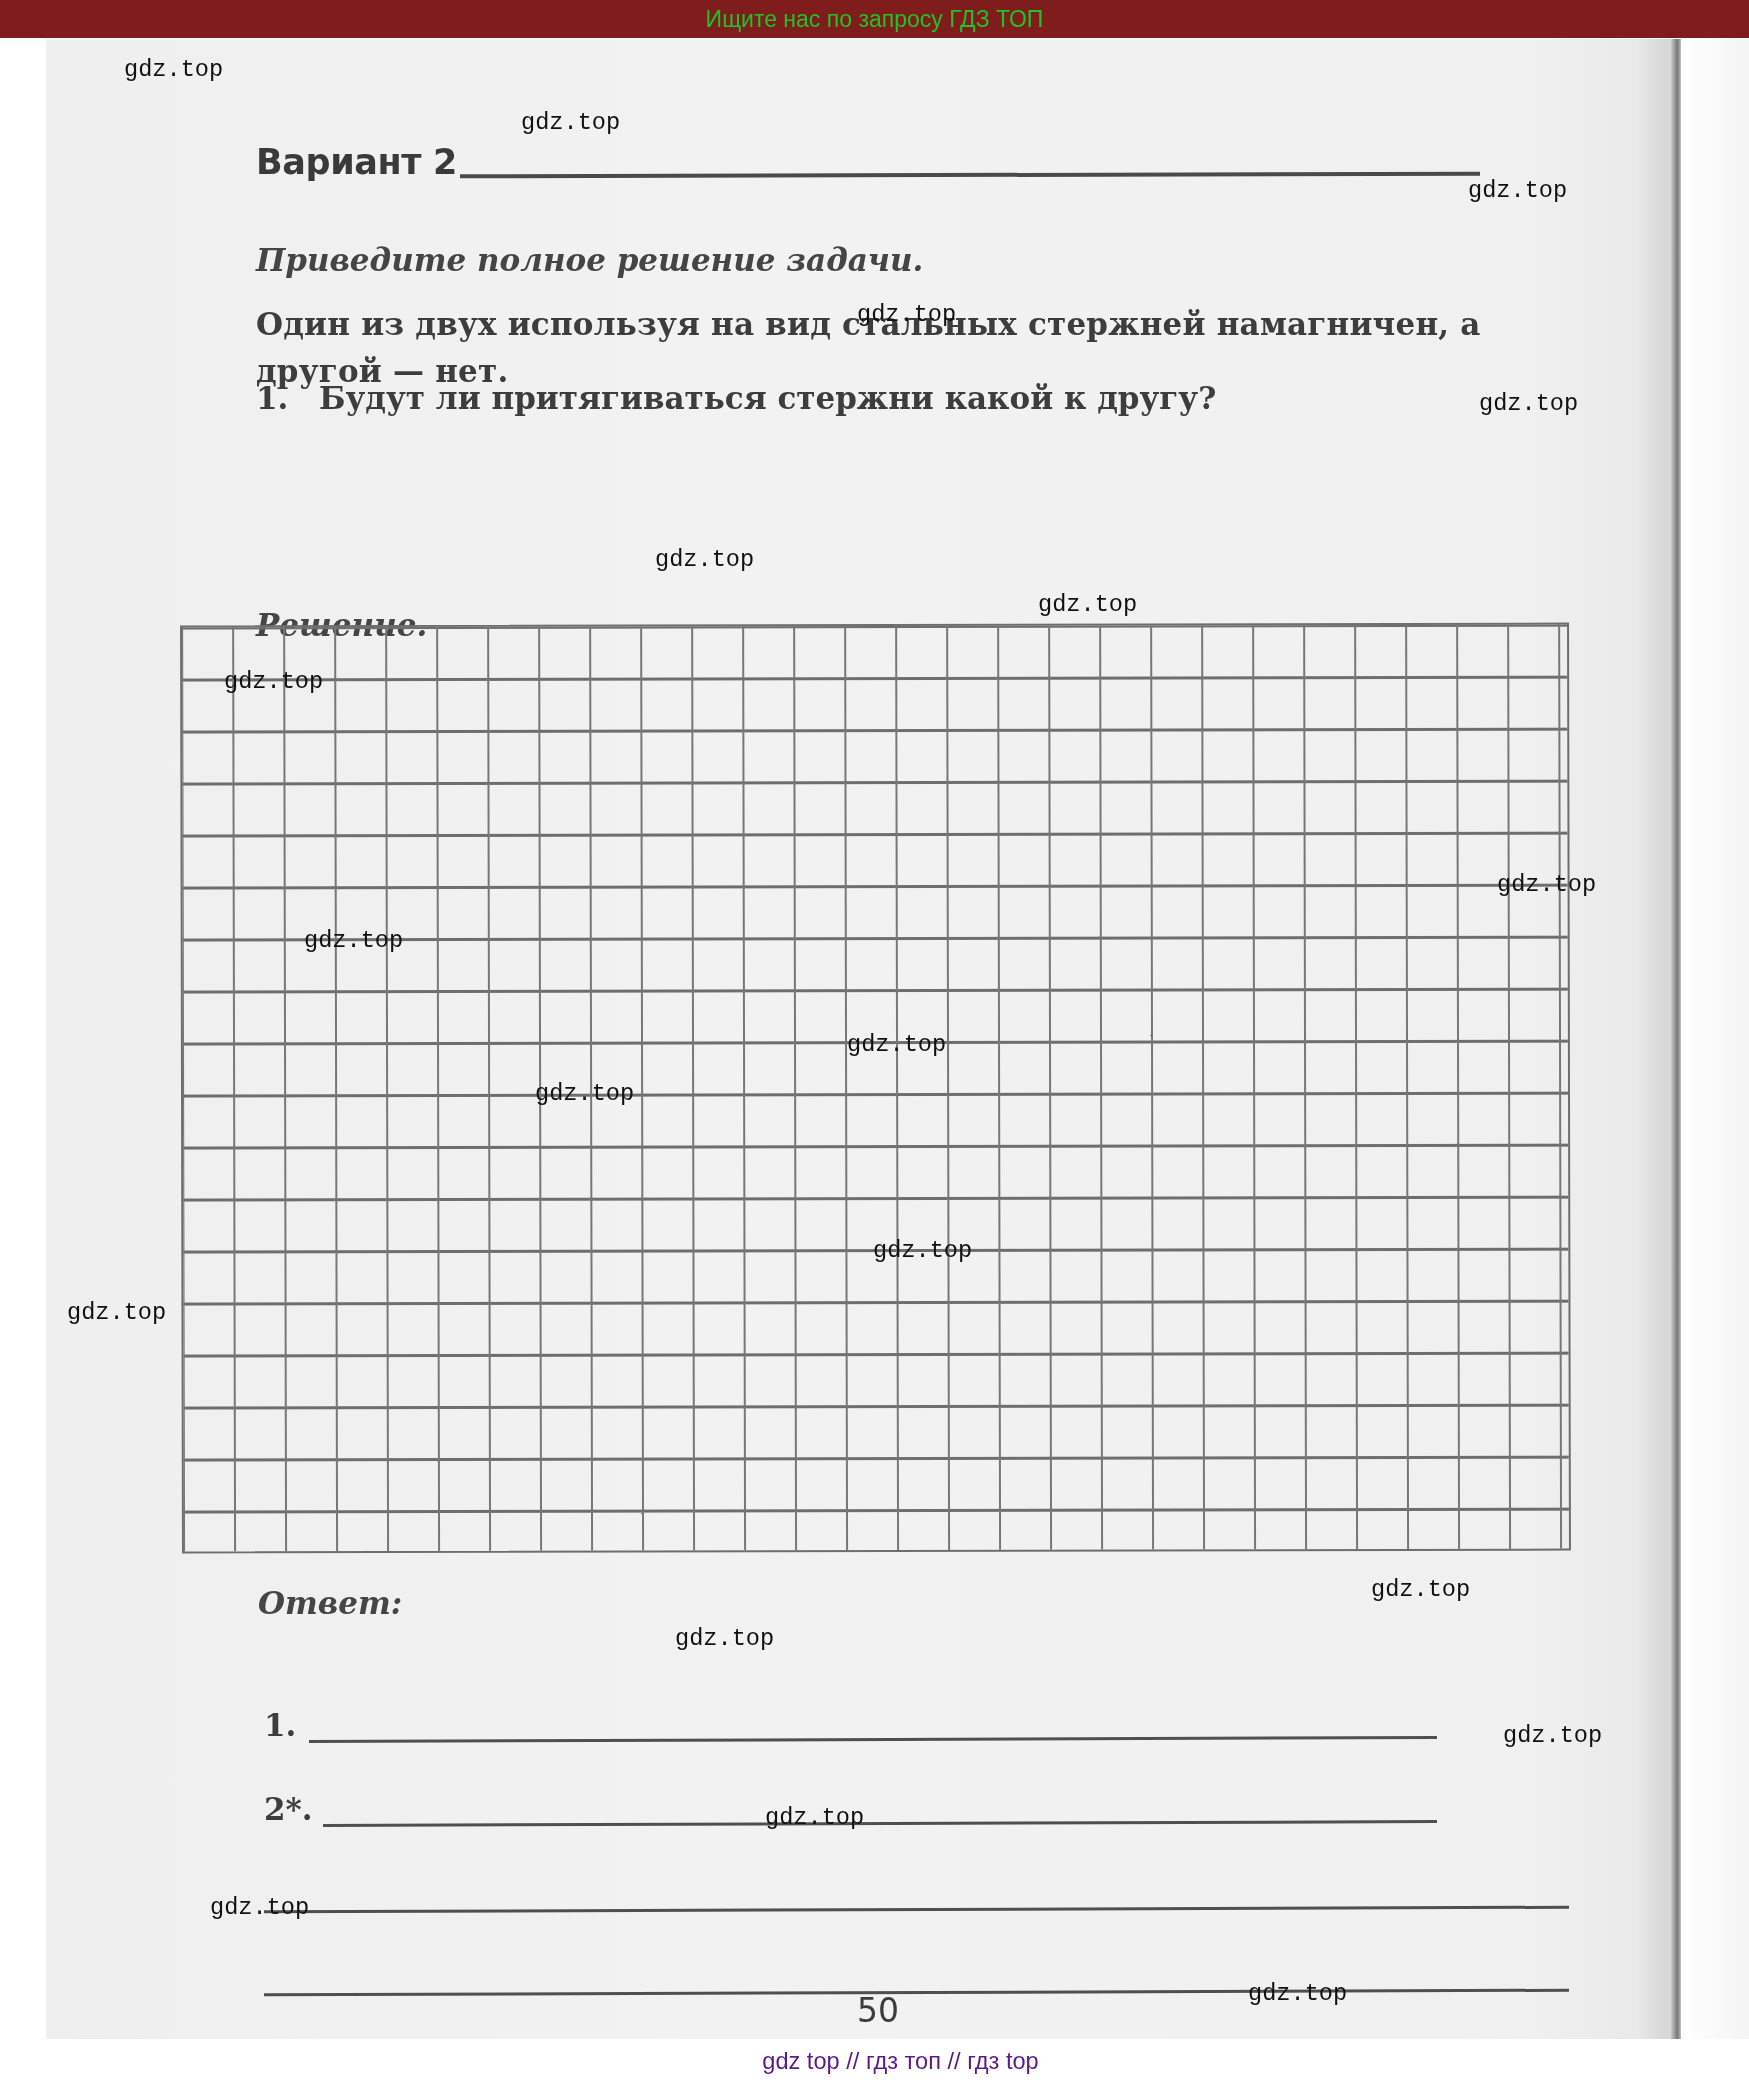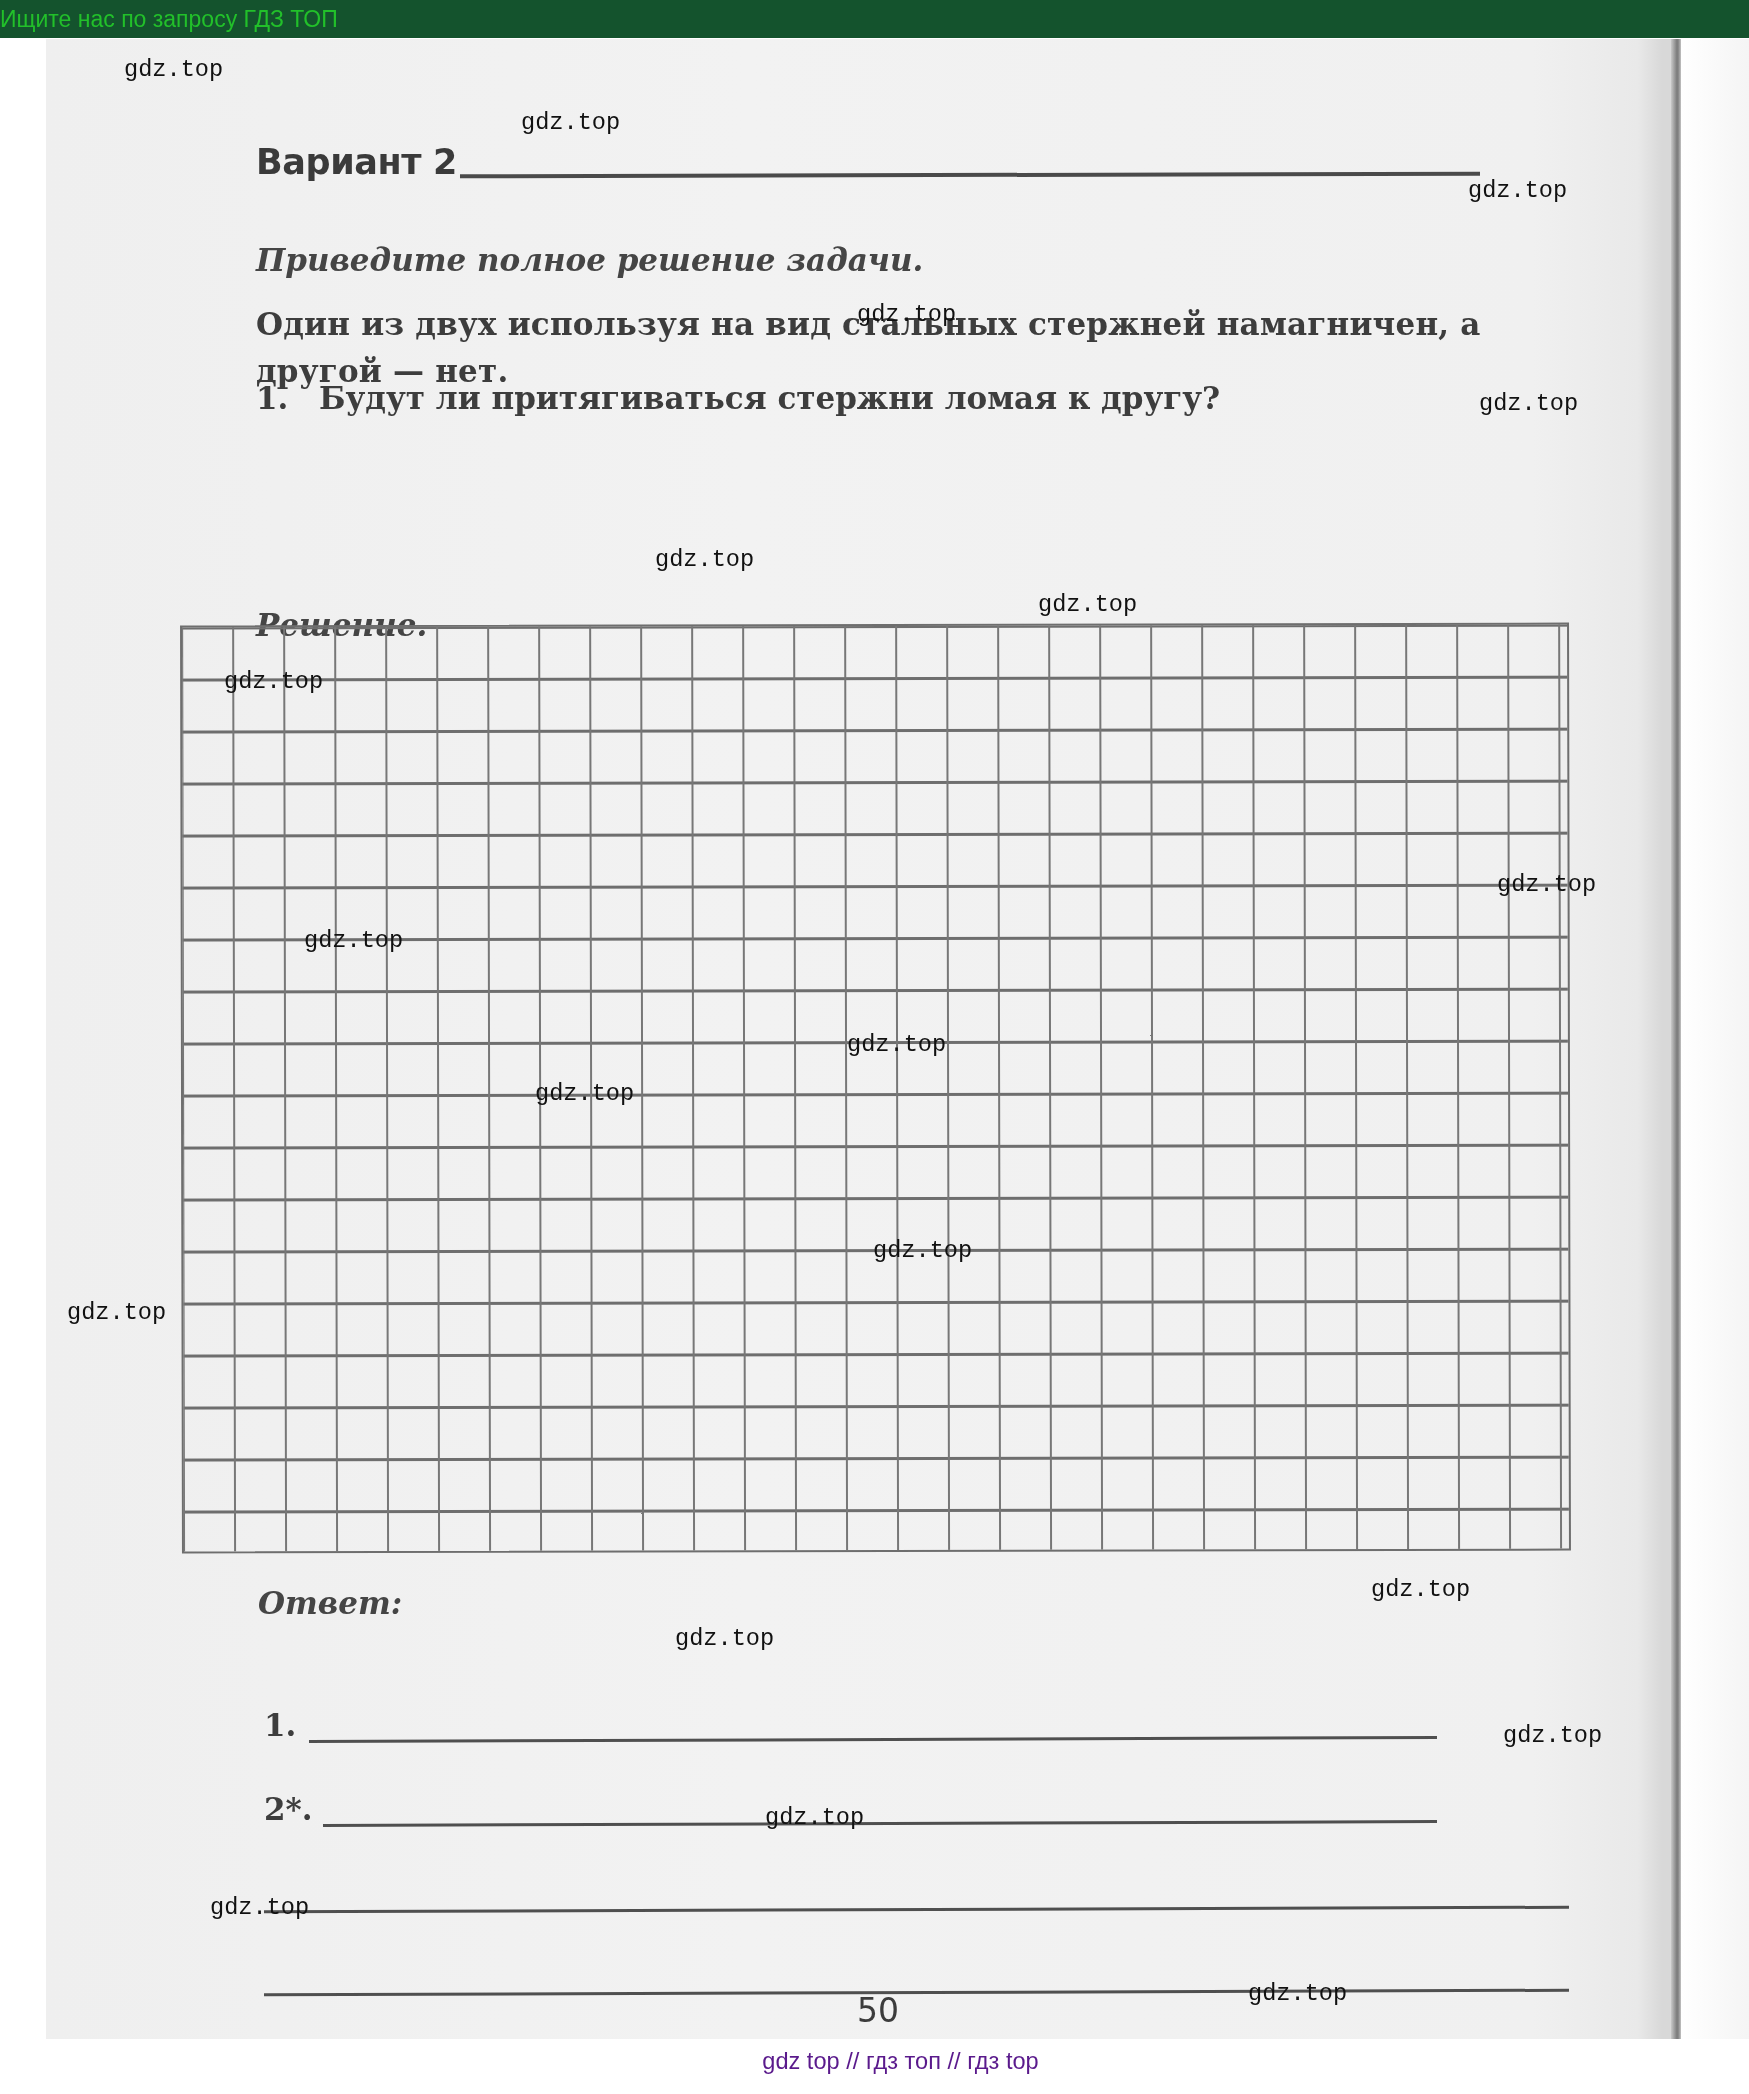--- a/index.html
+++ b/index.html
@@ -3,21 +3,21 @@
 <meta charset="utf-8">
 <style>
   html, body { margin: 0; padding: 0; }
   body {
     width: 1749px; height: 2094px; position: relative; overflow: hidden;
     background: #ffffff;
     font-family: "DejaVu Sans", sans-serif;
   }
   .top-banner {
     position: absolute; left: 0; top: 0; width: 1749px; height: 38px;
-    background: #14532d; 
+    background: #7f1d1d; text-align: center;
     color: #22c02a; font-family: "Liberation Sans", sans-serif; font-size: 23px;
     line-height: 38px;
   }
   .page {
     position: absolute; left: 0; top: 39px; width: 1749px; height: 2000px;
     background: linear-gradient(90deg, #efefef 0%, #f2f2f2 40%, #f0f0f0 85%, #e9e9e9 91%, #d8d8d8 92.4%);
     overflow: hidden;
     margin-left: 46px;
   }
   .spine {
@@ -108,21 +108,21 @@
   <div class="next-page"></div>
 
   <div class="variant-title">Вариант 2</div>
   <div class="variant-rule"></div>
 
   <div class="instruction">Приведите полное решение задачи.</div>
 
   <div class="problem-text">Один из двух используя на вид стальных стержней намагничен, а другой — нет.</div>
 
   <div class="question" style="top:337px;">
-    <span class="num">1.</span><span class="q-text">Будут ли притягиваться стержни ломая к другу?</span>
+    <span class="num">1.</span><span class="q-text">Будут ли притягиваться стержни какой к другу?</span>
   </div>
 
   <div class="solution-label">Решение.</div>
 
   <div class="grid"></div>
 
   <div class="answer-label">Ответ:</div>
 
   <div class="answer-row" style="top:1655px;">
     <span class="num">1.</span>

